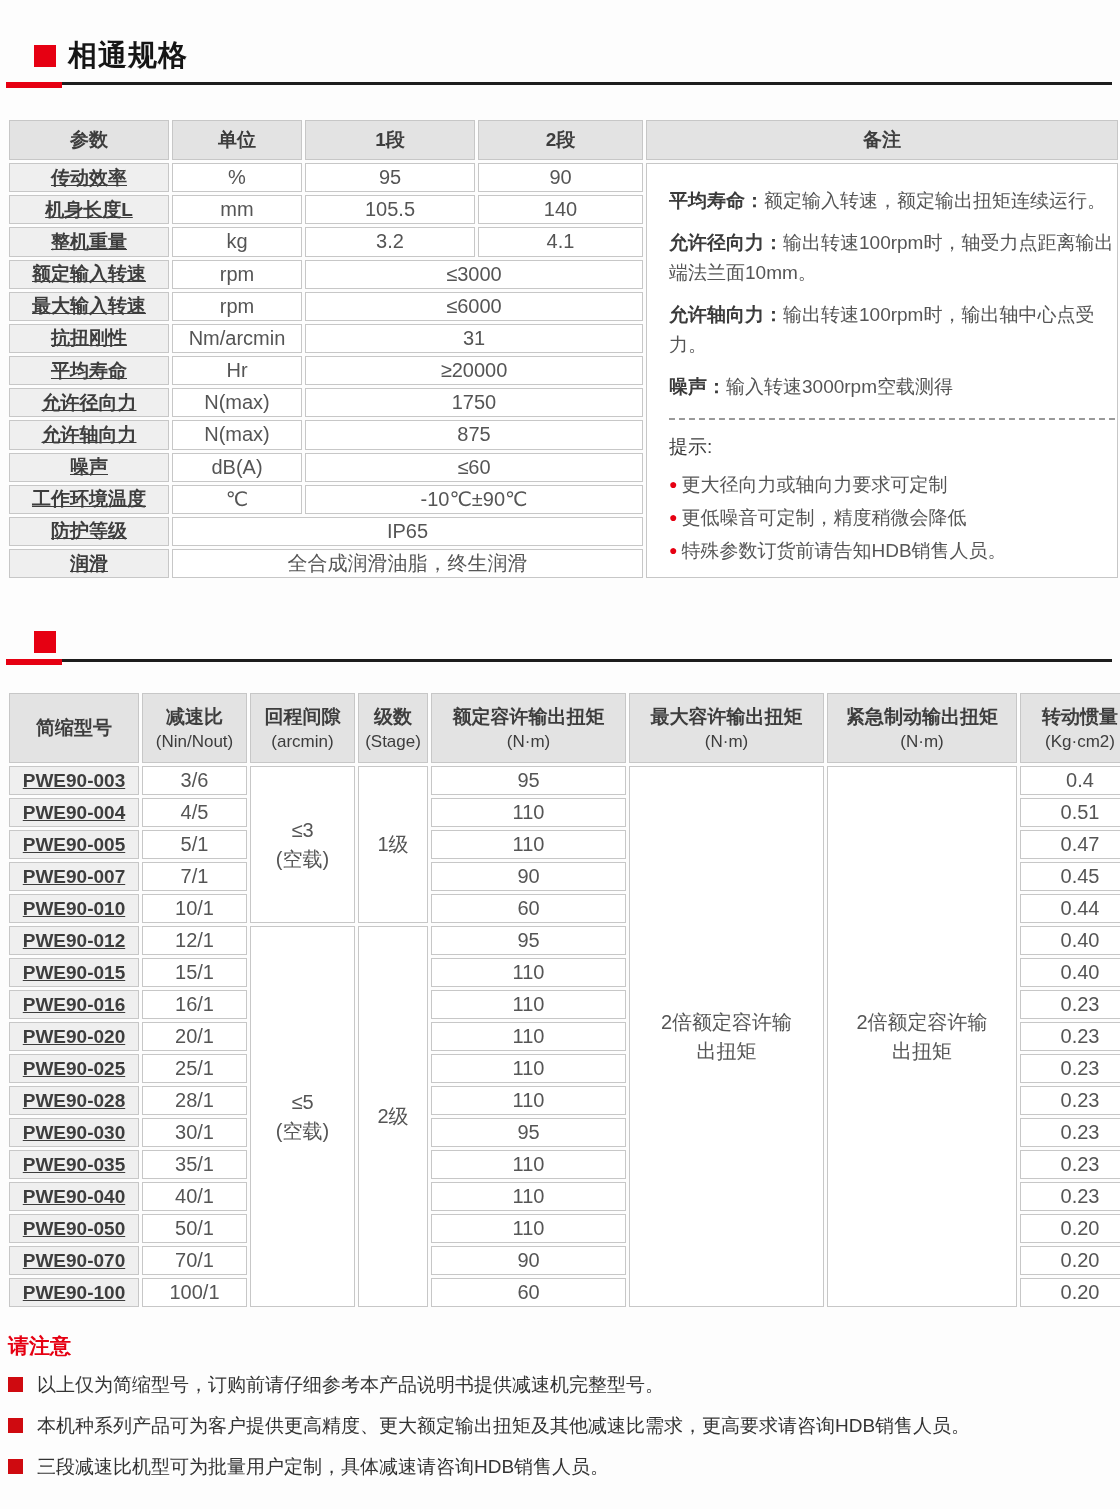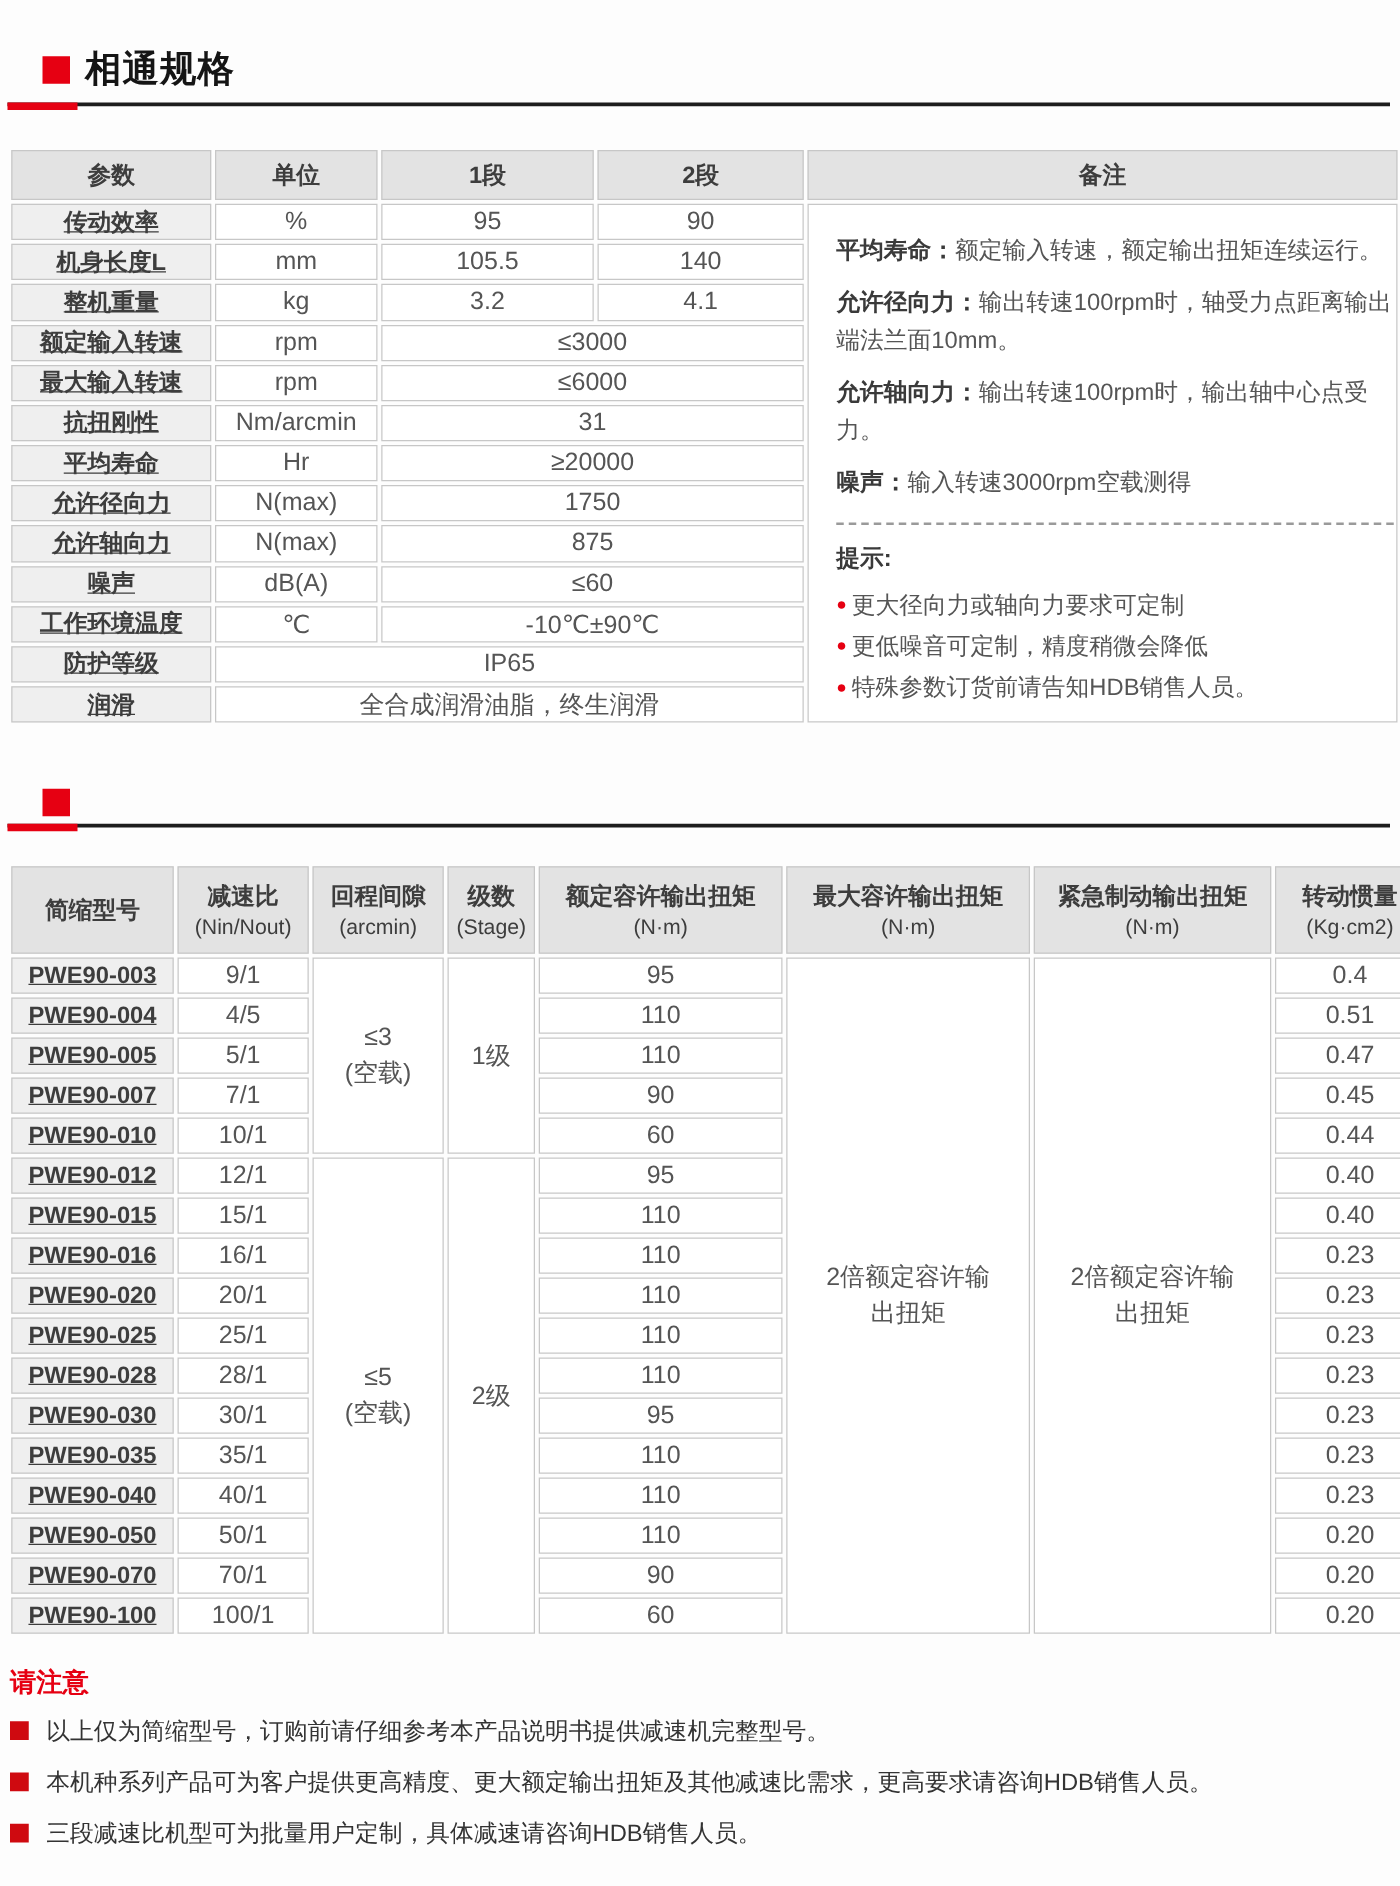--- a/index.html
+++ b/index.html
@@ -31,21 +31,21 @@
   #table1 { width: 1102px; margin-top: 22px; }
   #table2 { width: 1110px; margin-top: 18px; }
   #table2 thead th { height: 70px; }
   #table2 .h-unit { font-weight: normal; font-size: 17px; margin-top: 2px; }
 
   
   .notes-cell { background: #fff; text-align: left; vertical-align: top; padding: 22px 2px 10px 22px; }
   .notes-cell p { font-size: 19px; line-height: 1.55; color: #555; margin-bottom: 13px; }
   .notes-cell p b { color: #3a3a3a; }
   .dash-rule { border-top: 2px dashed #9a9a9a; margin: 16px 0 14px 0; }
-  .tips-title { font-size: 19px; font-weight: bold; color: #3a3a3a; margin-bottom: 8px; }
+  .tips-title { font-size: 19px; font-weight: normal; color: #3a3a3a; margin-bottom: 8px; }
   .tip-li { font-size: 19px; color: #555; line-height: 1.75; list-style: none; display: flex; align-items: baseline; }
   .tip-dot { color: #e60012; font-size: 14px; margin-right: 4px; position: relative; top: -2px; }
 
   .two-line div { line-height: 1.45; font-size: 20px; }
 
   
   .footer { margin-top: 22px; padding-left: 2px; }
   .footer-title { color: #e60012; font-size: 21px; font-weight: bold; margin-bottom: 12px; }
   .f-li { display: flex; align-items: baseline; font-size: 19px; color: #333; margin-bottom: 15px; list-style: none; }
   .f-sq { width: 15px; height: 15px; background: #cf0a10; flex: 0 0 auto; margin-right: 14px; position: relative; top: 1px; }
@@ -225,21 +225,21 @@
           </th>
           <th>
             <div class="h-label">转动惯量</div>
             <div class="h-unit">(Kg·cm2)</div>
           </th>
         </tr>
       </thead>
     <tbody>
         <tr>
           <th class="lbl">PWE90-003</th>
-          <td class="val">9/1</td>
+          <td class="val">3/6</td>
           <td class="val two-line" rowspan="5">
             <div>≤3</div>
             <div>(空载)</div>
           </td>
           <td class="val" rowspan="5">1级</td>
           <td class="val">95</td>
           <td class="val" rowspan="17"><span class="wrap-6">2倍额定容许输出扭矩</span></td>
           <td class="val" rowspan="17"><span class="wrap-6">2倍额定容许输出扭矩</span></td>
           <td class="val">0.4</td>
         </tr>

